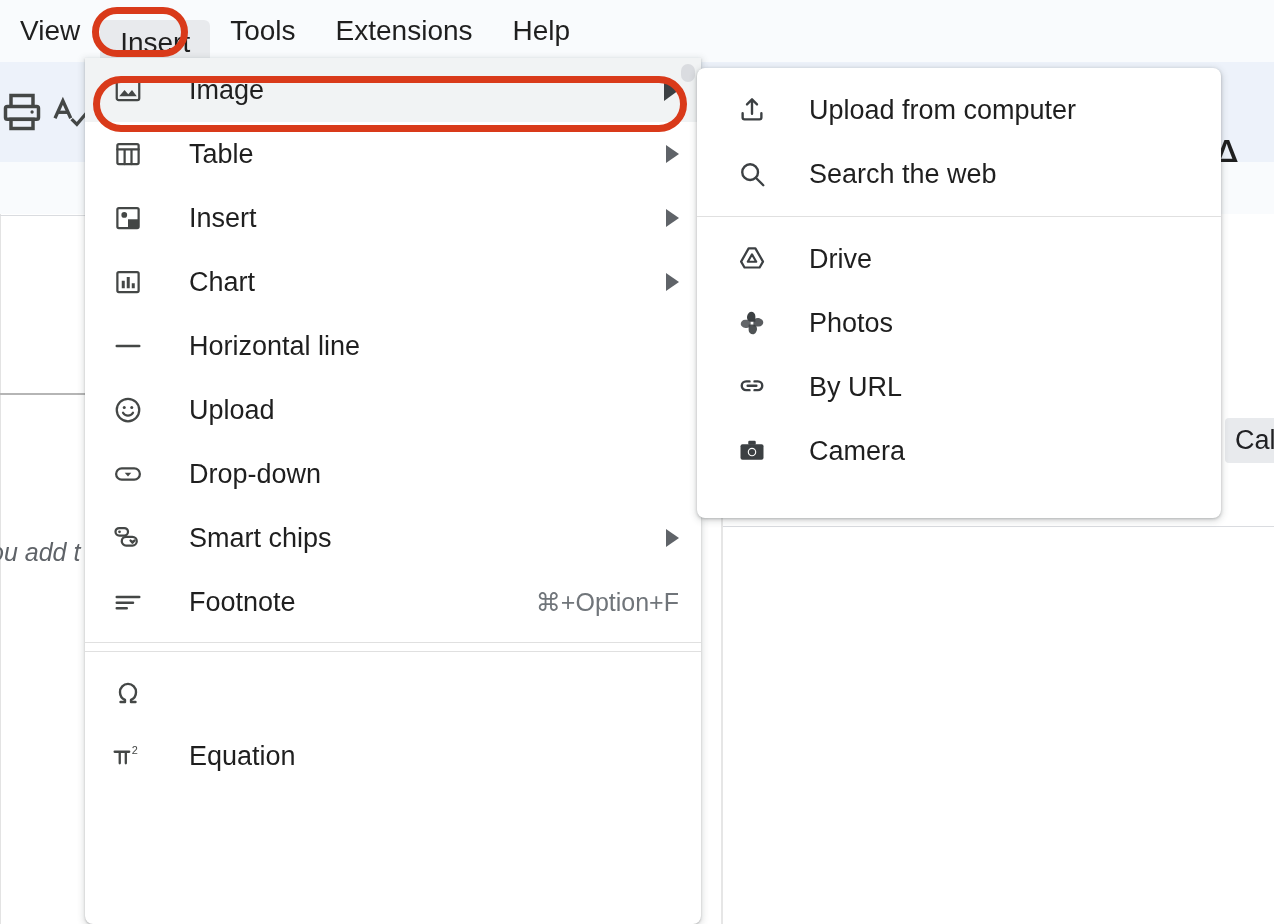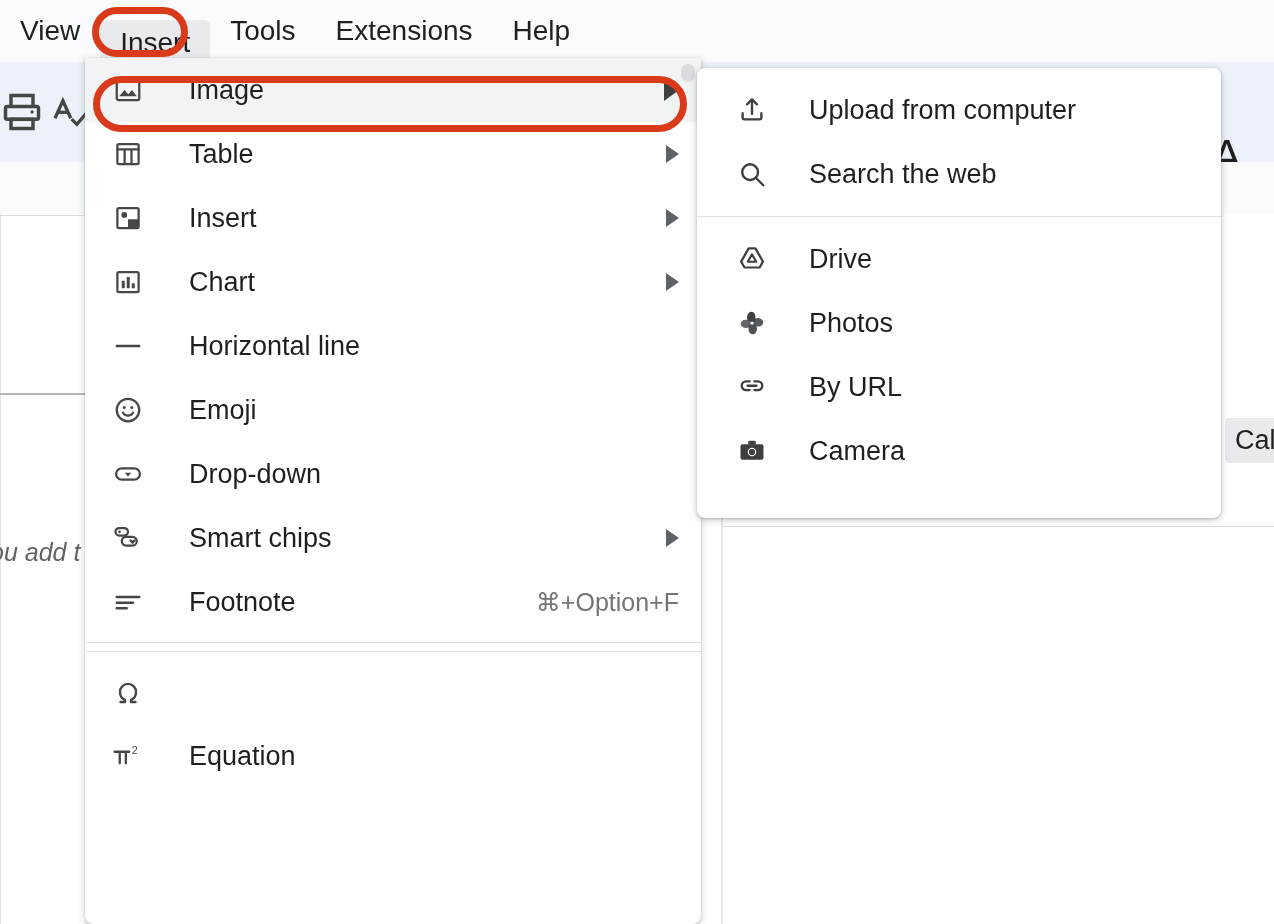--- a/index.html
+++ b/index.html
@@ -245,21 +245,21 @@
         </div>
         <div class="menu-item">
           <span class="menu-icon">
             <svg width="30" height="30" viewBox="0 0 24 24" stroke="currentColor" fill="none" stroke-width="1.8" stroke-linecap="round" stroke-linejoin="round">
               <circle cx="12" cy="12" r="9"></circle>
               <circle cx="9" cy="10" r="1.2" fill="currentColor" stroke="none"></circle>
               <circle cx="15" cy="10" r="1.2" fill="currentColor" stroke="none"></circle>
               <path d="M8 14.2a4.6 4.6 0 0 0 8 0"></path>
             </svg>
           </span>
-          <span class="menu-label">Emoji</span>
+          <span class="menu-label">Upload</span>
         </div>
         <div class="menu-item">
           <span class="menu-icon">
             <svg width="30" height="30" viewBox="0 0 24 24" stroke="currentColor" fill="none" stroke-width="1.8" stroke-linecap="round" stroke-linejoin="round">
               <rect x="2.5" y="7.5" width="19" height="9" rx="4.5"></rect>
               <path d="M9.4 11l2.6 2.9L14.6 11z" fill="currentColor" stroke="none"></path>
             </svg>
           </span>
           <span class="menu-label">Drop-down</span>
         </div>

